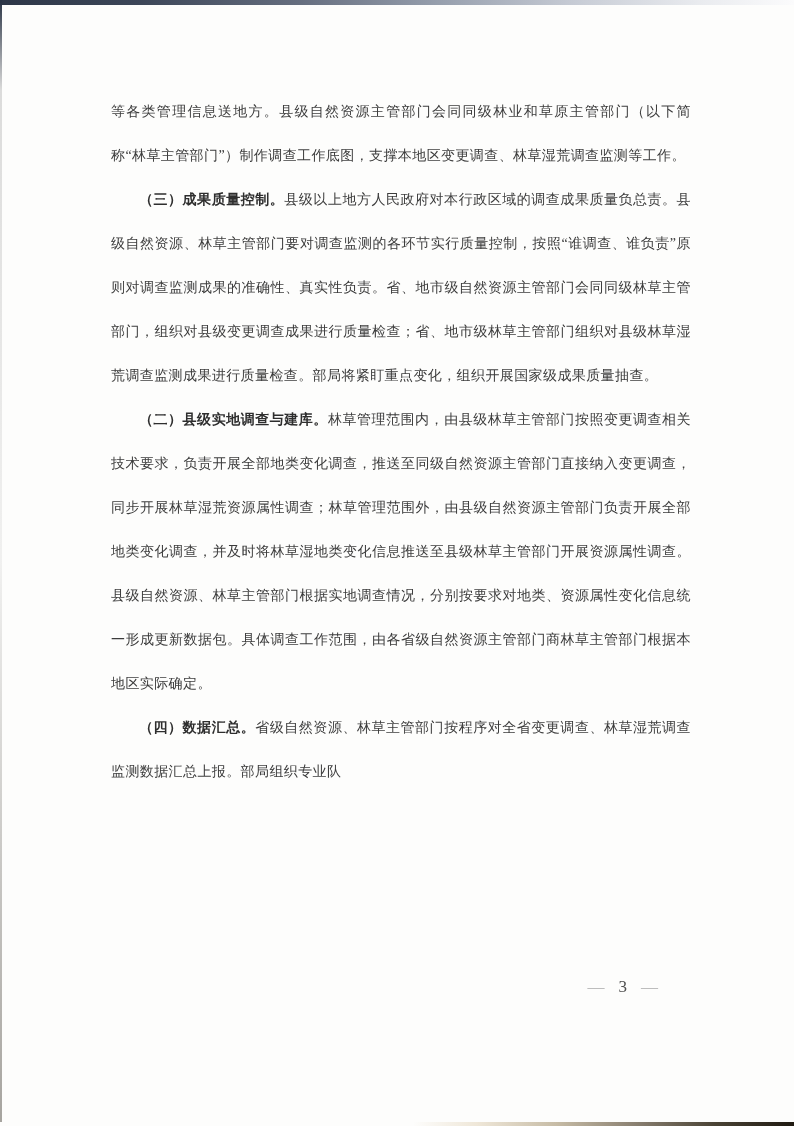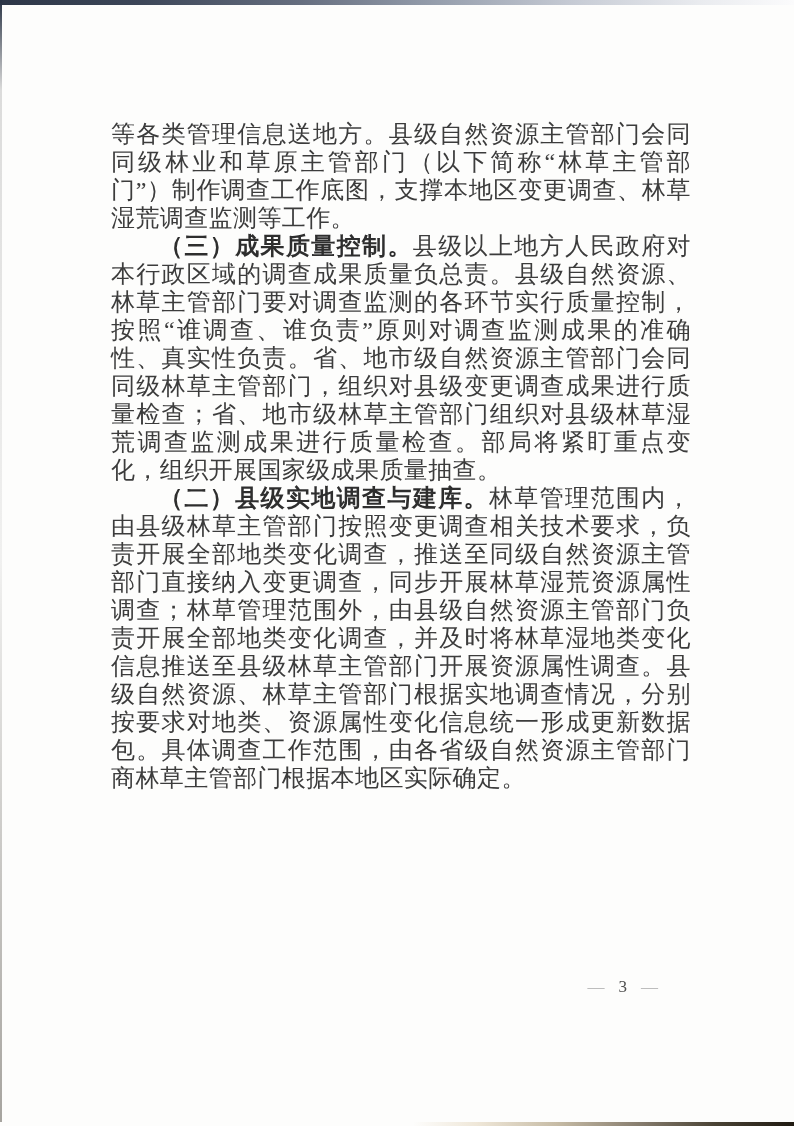--- a/index.html
+++ b/index.html
@@ -38,24 +38,24 @@
     top: 0; left: 0;
     width: 2px; height: 100%;
     background: linear-gradient(to bottom,
       #2a3445 0%, rgba(120,120,120,0.25) 8%,
       rgba(150,150,150,0.12) 50%, rgba(60,55,45,0.45) 100%);
   }
   
   .text-block {
     position: absolute;
     left: 111px;
-    top: 120px;
+    top: 90px;
     width: 580px;
-    font-size: 24px;
-    line-height: 28px;
+    font-size: 14px;
+    line-height: 44px;
     letter-spacing: 0.4px;
     color: #3c3c3c;
     text-align: justify;
     text-justify: inter-character;
   }
   .text-block p {
     margin: 0;
     padding: 0;
   }
   .text-block p.indented {
@@ -89,19 +89,20 @@
   <div class="edge-left"></div>
   <div class="edge-bottom"></div>
 
   <div class="text-block">
     <p><span>等各类管理信息送地方。县级自然资源主管部门会同同级林业和草原主管部门（以下简称“林草主管部门”）制作调查工作底图，支撑本地区变更调查、林草湿荒调查监测等工作。</span></p>
 
     <p class="indented"><span class="lead">（三）成果质量控制。</span><span>县级以上地方人民政府对本行政区域的调查成果质量负总责。县级自然资源、林草主管部门要对调查监测的各环节实行质量控制，按照“谁调查、谁负责”原则对调查监测成果的准确性、真实性负责。省、地市级自然资源主管部门会同同级林草主管部门，组织对县级变更调查成果进行质量检查；省、地市级林草主管部门组织对县级林草湿荒调查监测成果进行质量检查。部局将紧盯重点变化，组织开展国家级成果质量抽查。</span></p>
 
     <p class="indented"><span class="lead">（二）县级实地调查与建库。</span><span>林草管理范围内，由县级林草主管部门按照变更调查相关技术要求，负责开展全部地类变化调查，推送至同级自然资源主管部门直接纳入变更调查，同步开展林草湿荒资源属性调查；林草管理范围外，由县级自然资源主管部门负责开展全部地类变化调查，并及时将林草湿地类变化信息推送至县级林草主管部门开展资源属性调查。县级自然资源、林草主管部门根据实地调查情况，分别按要求对地类、资源属性变化信息统一形成更新数据包。具体调查工作范围，由各省级自然资源主管部门商林草主管部门根据本地区实际确定。</span></p>
 
+    <p class="indented"><span class="lead">（四）数据汇总。</span><span>省级自然资源、林草主管部门按程序对全省变更调查、林草湿荒调查监测数据汇总上报。部局组织专业队</span></p>
   </div>
 
   <div class="page-number">
     <span class="dash">—</span><span>3</span><span class="dash">—</span>
   </div>
 
 </div>
 
 </body></html>

